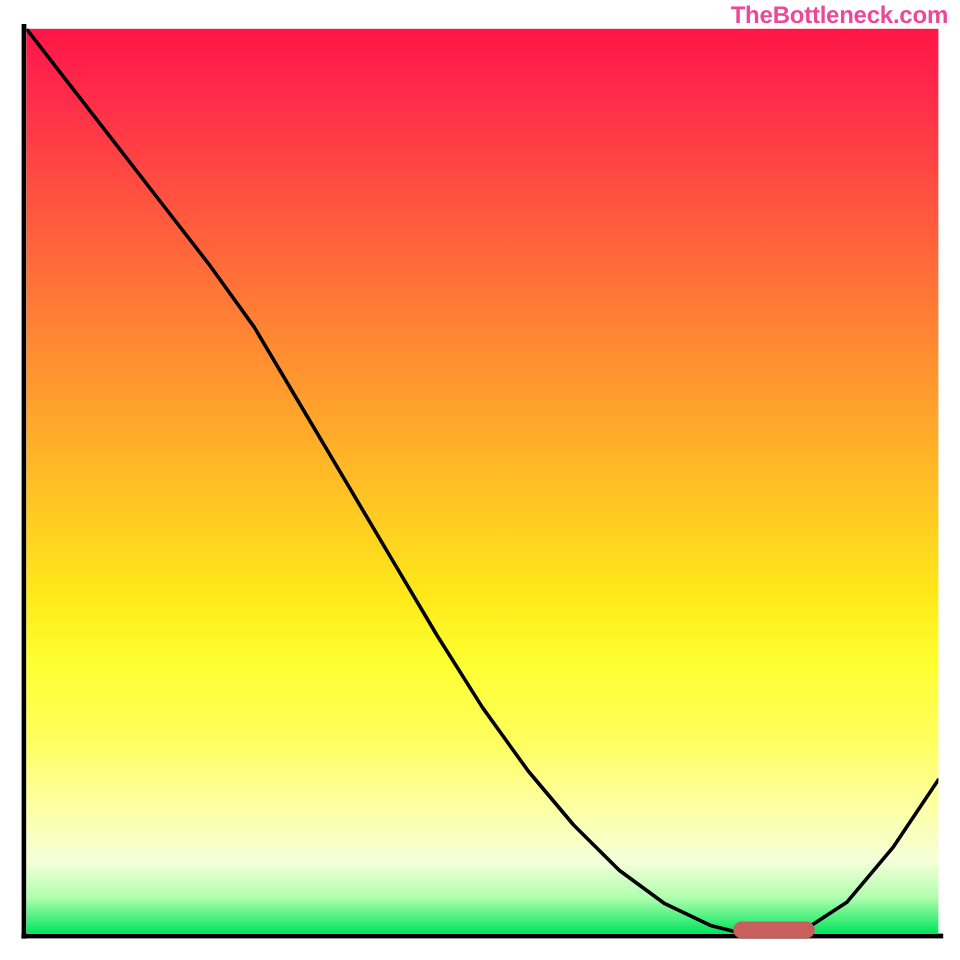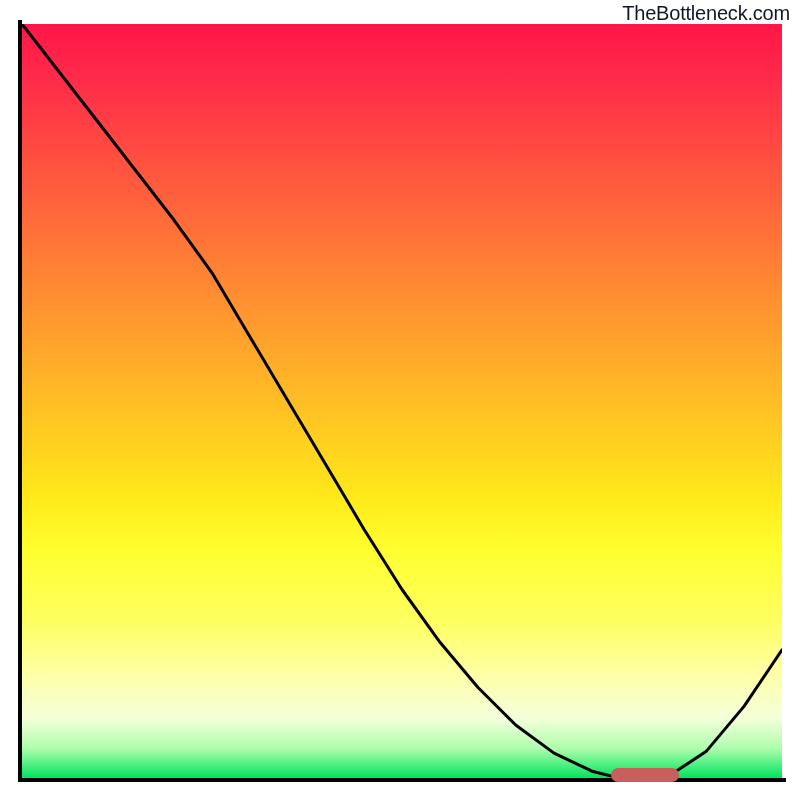--- a/index.html
+++ b/index.html
@@ -8,23 +8,23 @@
     width: 800px;
     height: 800px;
     background: #ffffff;
     overflow: hidden;
     font-family: Arial, Helvetica, sans-serif;
   }
   .watermark {
     position: absolute;
     top: 2px;
     right: 10px;
-    color: #0f172a;
+    color: #ec4899;
     font-size: 20px;
-    font-weight: 400;
+    font-weight: 700;
     letter-spacing: -0.2px;
     z-index: 10;
   }
   .plot-area {
     position: absolute;
     left: 22px;
     top: 24px;
     width: 760px;
     height: 754px;
     background: linear-gradient(

